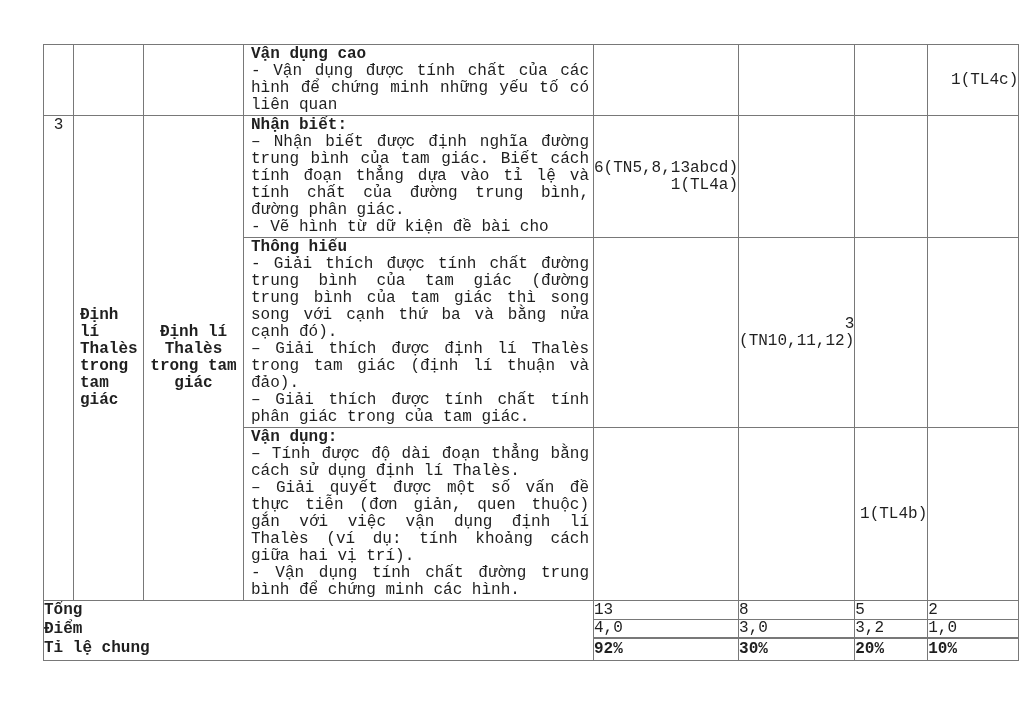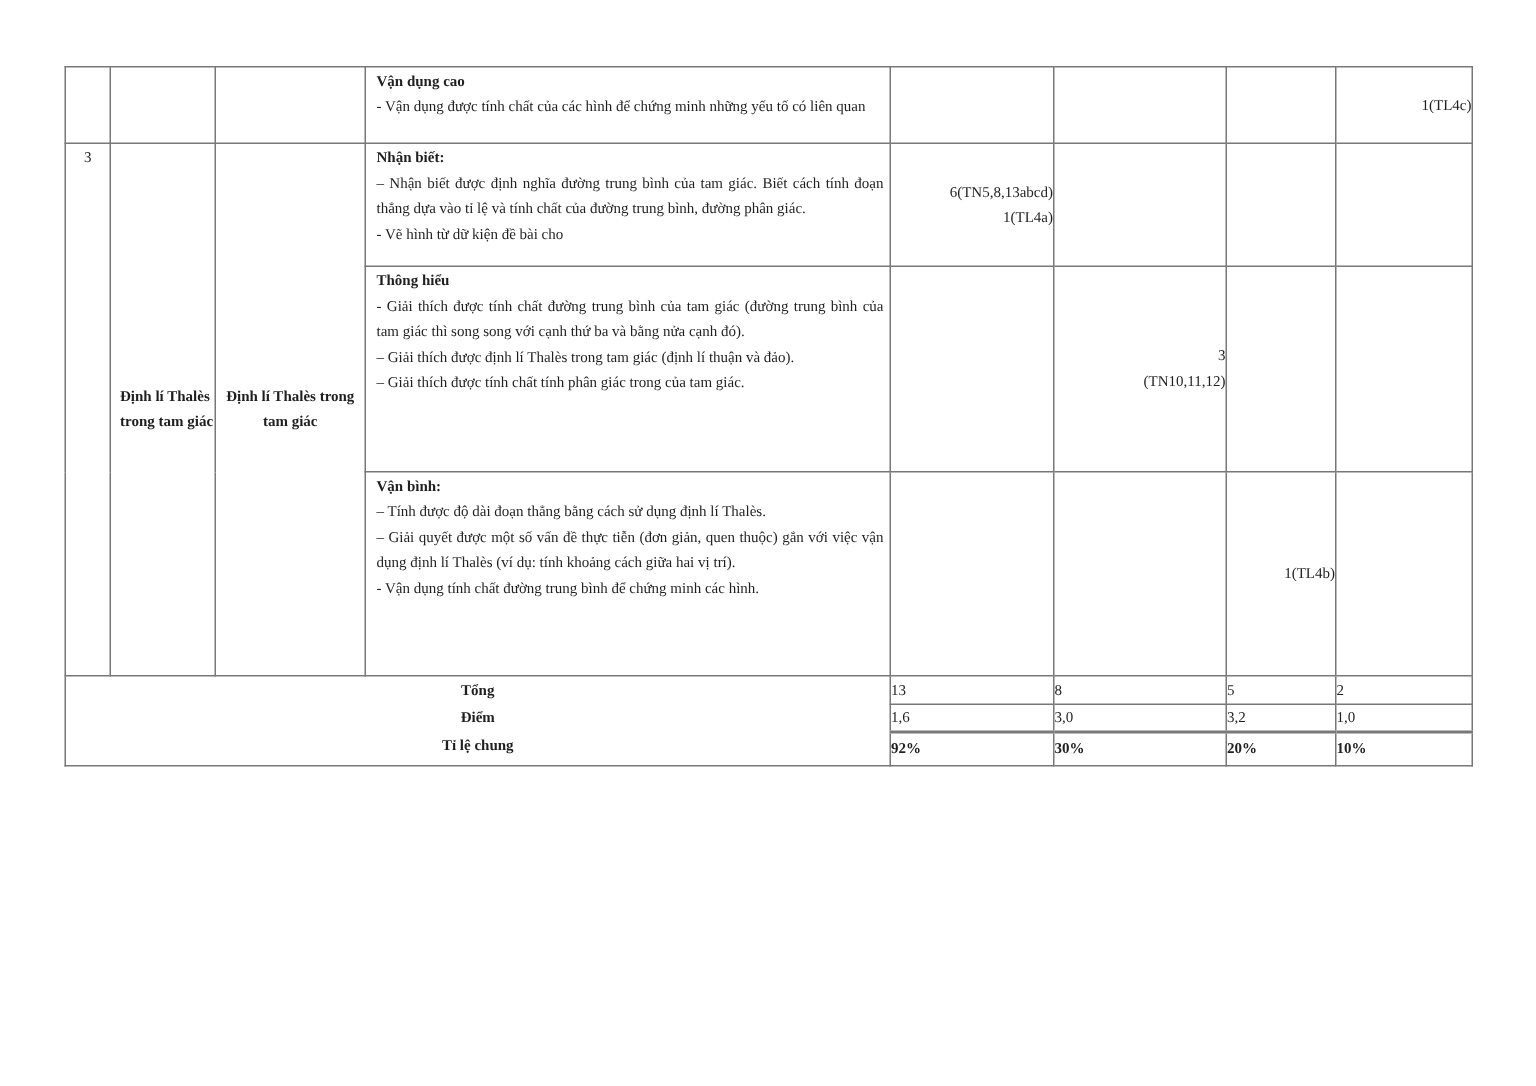--- a/index.html
+++ b/index.html
@@ -11,44 +11,45 @@
     color: #1f1f1f;
     position: relative;
   }
   table.spec {
     position: absolute; left: 43px; top: 44px;
     border-collapse: collapse; table-layout: fixed;
   }
   td {
     border: 1px solid #787878;
     padding: 0;
-    font-size: 10px;
+    font-size: 16px;
     line-height: 17px;
     overflow: hidden;
     vertical-align: top;
+    font-family: Liberation Mono, monospace;
   }
   tr.rA { height: 51px; }
   tr.rB { height: 82px; }
   tr.rC { height: 137px; }
   tr.rD { height: 136px; }
   tr.rE { height: 19px; }
   tr.rF { height: 18px; }
   tr.rG { height: 22px; }
   tr.rG td { border-top-width: 2px; }
 
   td.crit { padding: 1px 4px 1px 7px; }
   .lvl-title { font-weight: bold; }
   .para { text-align: justify; }
 
   td.stt { text-align: center; padding-top: 1px; }
   td.chapter { font-weight: bold; vertical-align: middle; padding-left: 6px; }
   td.unit { font-weight: bold; vertical-align: middle; text-align: center; padding: 0 2px; }
   td.stat { text-align: right; vertical-align: middle; }
 
-  td.flabel { font-weight: bold; text-align: center; vertical-align: top; }
+  td.flabel { font-weight: bold; vertical-align: top; }
   .fl-tong { height: 19px; line-height: 19px; }
   .fl-diem { height: 18px; line-height: 18px; }
   .fl-tile { height: 21px; line-height: 20px; }
   td.fval { text-align: left; vertical-align: middle; }
   tr.rG td.fval { font-weight: bold; }
 </style>
 </head>
 <body>
 
 <table class="spec">
@@ -107,21 +108,21 @@
     <td class="stat">
       <div>3</div>
       <div>(TN10,11,12)</div>
     </td>
     <td class="stat"></td>
     <td class="stat"></td>
   </tr>
 
   <tr class="rD">
     <td class="crit">
-      <div class="lvl-title">Vận bình:</div>
+      <div class="lvl-title">Vận dụng:</div>
       <div class="para">– Tính được độ dài đoạn thẳng bằng cách sử dụng định lí Thalès.</div>
       <div class="para">– Giải quyết được một số vấn đề thực tiễn (đơn giản, quen thuộc) gắn với việc vận dụng định lí Thalès (ví dụ: tính khoảng cách giữa hai vị trí).</div>
       <div class="para">- Vận dụng tính chất đường trung bình để chứng minh các hình.</div>
     </td>
     <td class="stat"></td>
     <td class="stat"></td>
     <td class="stat">1(TL4b)</td>
     <td class="stat"></td>
   </tr>
 
@@ -130,21 +131,21 @@
       <div class="fl-tong">Tổng</div>
       <div class="fl-diem">Điểm</div>
       <div class="fl-tile">Tỉ lệ chung</div>
     </td>
     <td class="fval">13</td>
     <td class="fval">8</td>
     <td class="fval">5</td>
     <td class="fval">2</td>
   </tr>
   <tr class="rF">
-    <td class="fval">1,6</td>
+    <td class="fval">4,0</td>
     <td class="fval">3,0</td>
     <td class="fval">3,2</td>
     <td class="fval">1,0</td>
   </tr>
   <tr class="rG">
     <td class="fval">92%</td>
     <td class="fval">30%</td>
     <td class="fval">20%</td>
     <td class="fval">10%</td>
   </tr>

